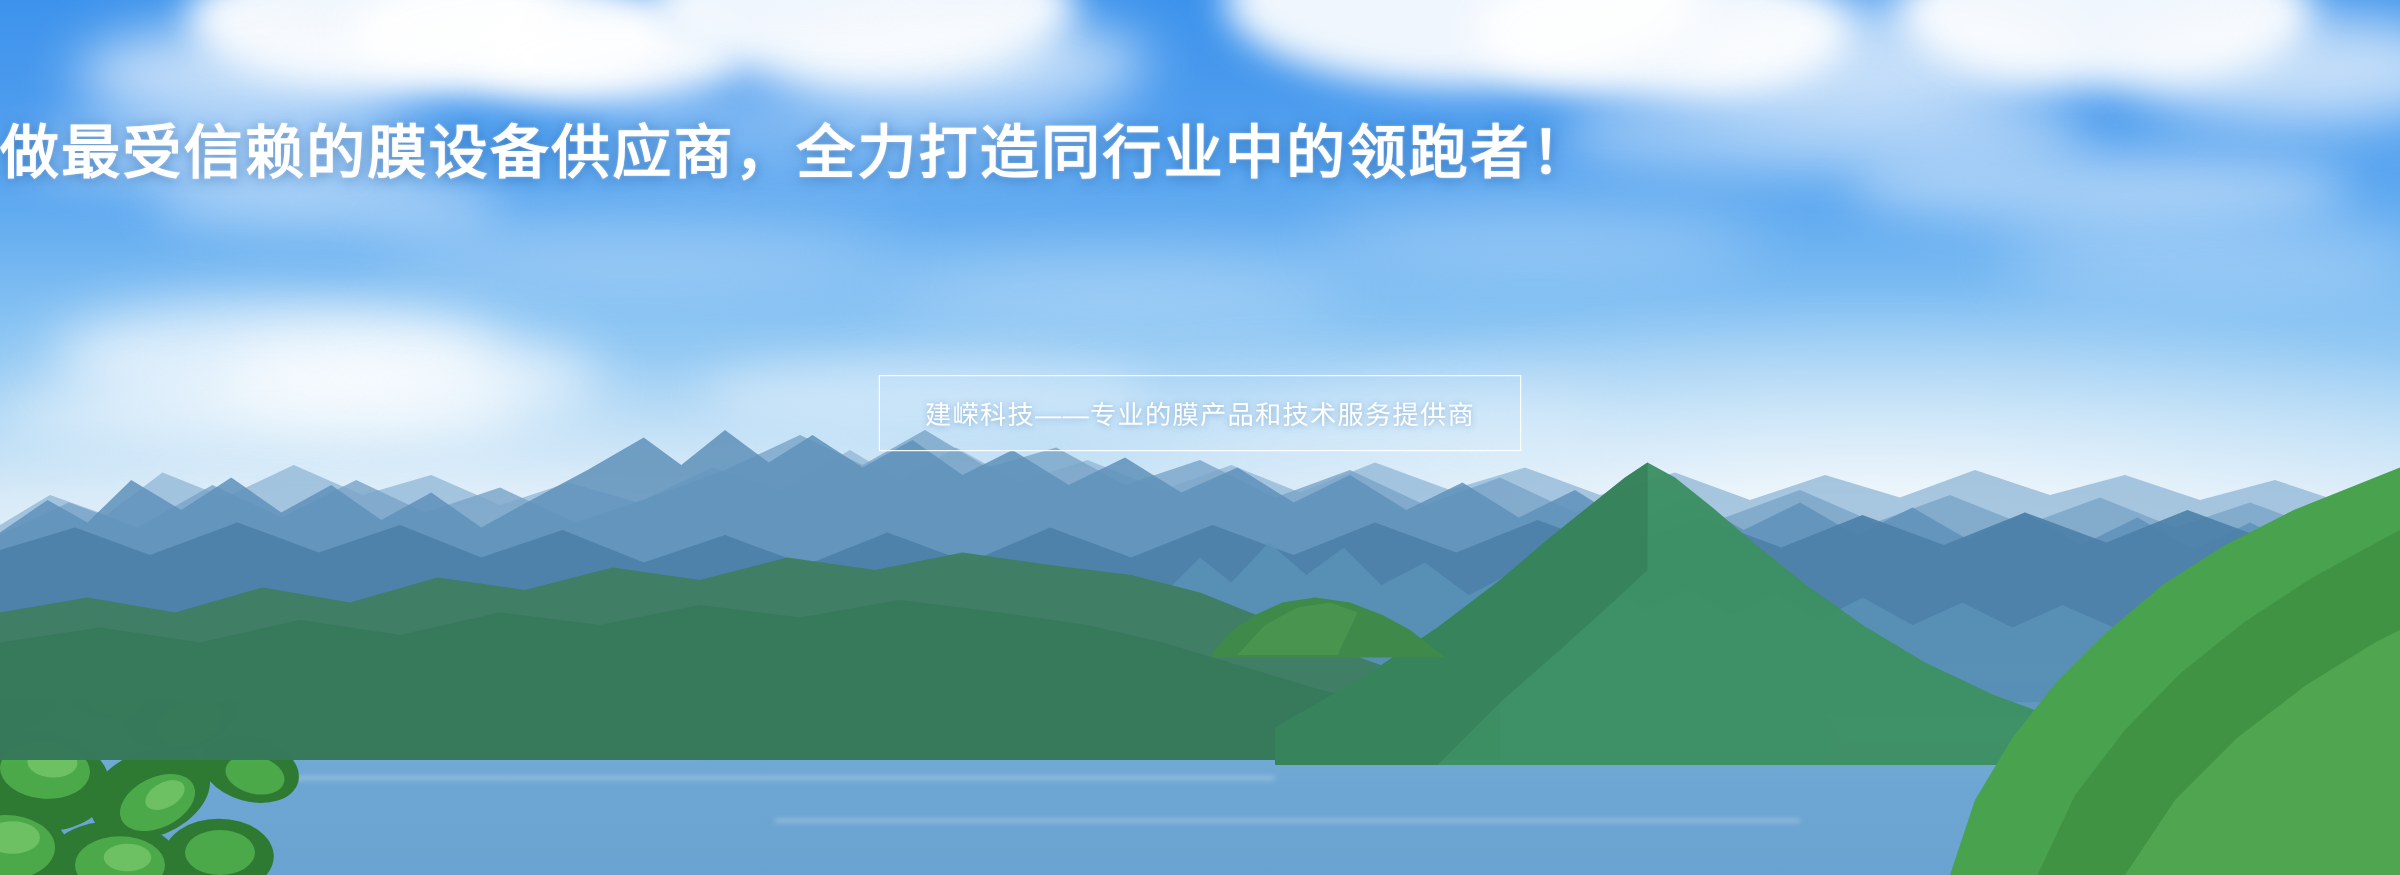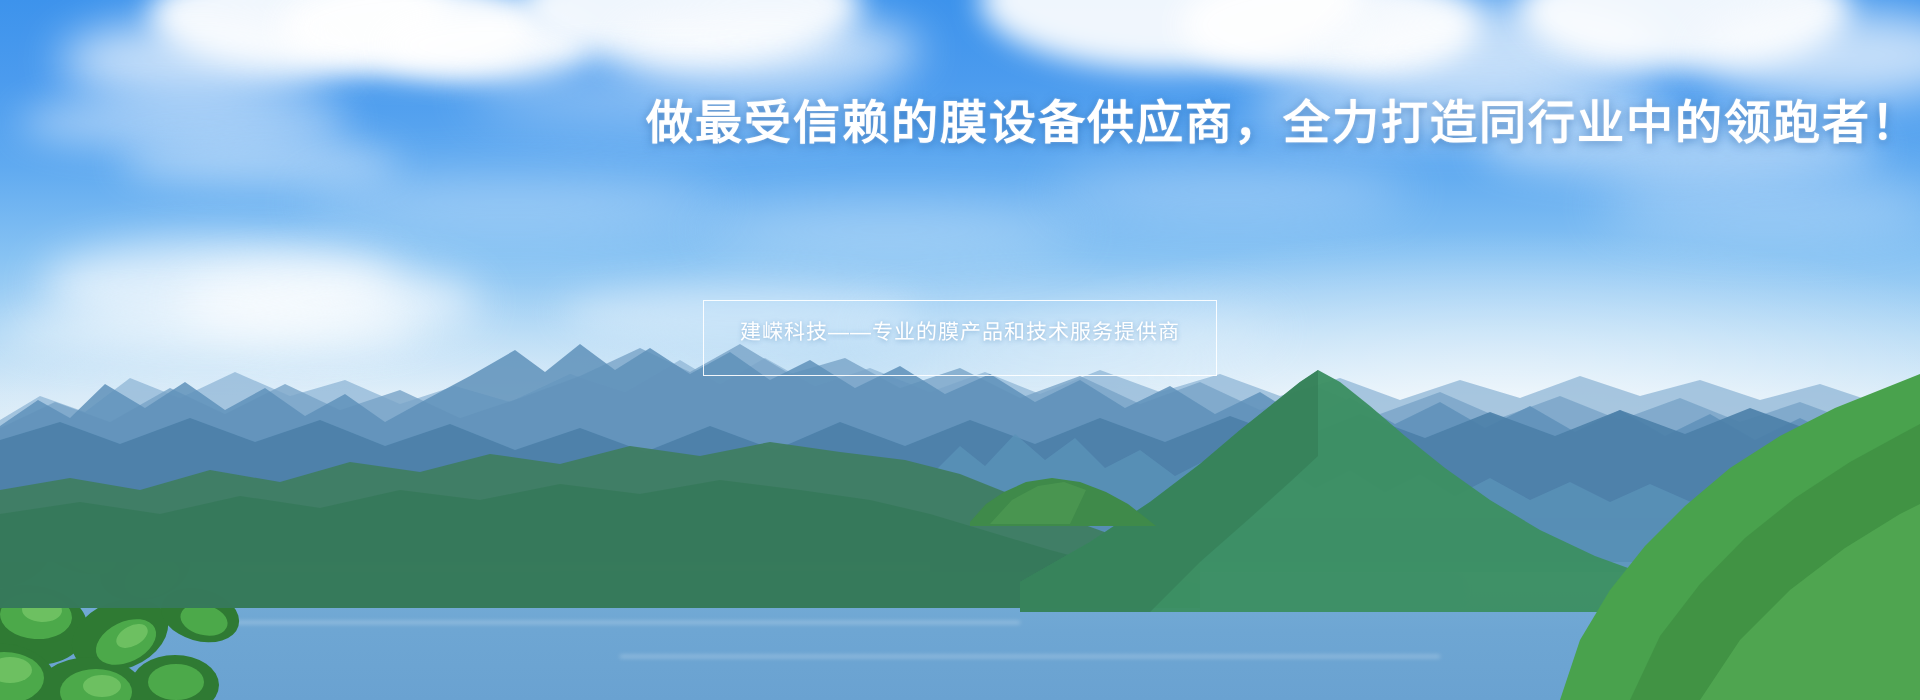--- a/index.html
+++ b/index.html
@@ -94,21 +94,21 @@
   
   .overlay {
     position:absolute; left:0; top:0;
     width:1920px; height:700px;
     z-index:40;
   }
   .headline {
     position:absolute;
     left:0; top:97px;
     width:1920px;
-    text-align:right;
+    text-align:left;
     color:#ffffff;
     font-size:47px;
     font-weight:bold;
     letter-spacing:2px;
     line-height:1.12;
     text-shadow:
        0 2px 10px rgba(30,90,160,.55),
        0 0 2px rgba(255,255,255,.6);
     white-space:nowrap;
     font-family:"DejaVu Sans","Liberation Sans",sans-serif;
@@ -126,21 +126,21 @@
     white-space:nowrap;
   }
   .tagbox-wrap {
     position:absolute;
     left:0; top:300px;
     width:1920px;
     text-align:center;
   }
   .tagbox {
     display:inline-block;
-    padding:14px 36px 30px;
+    padding:14px 36px 15px;
     border:1px solid rgba(255,255,255,.92);
     color:#ffffff;
     font-size:21px;
     letter-spacing:1px;
     white-space:nowrap;
     text-shadow:0 1px 5px rgba(40,100,160,.4);
   }
 </style>
 </head>
 <body>

